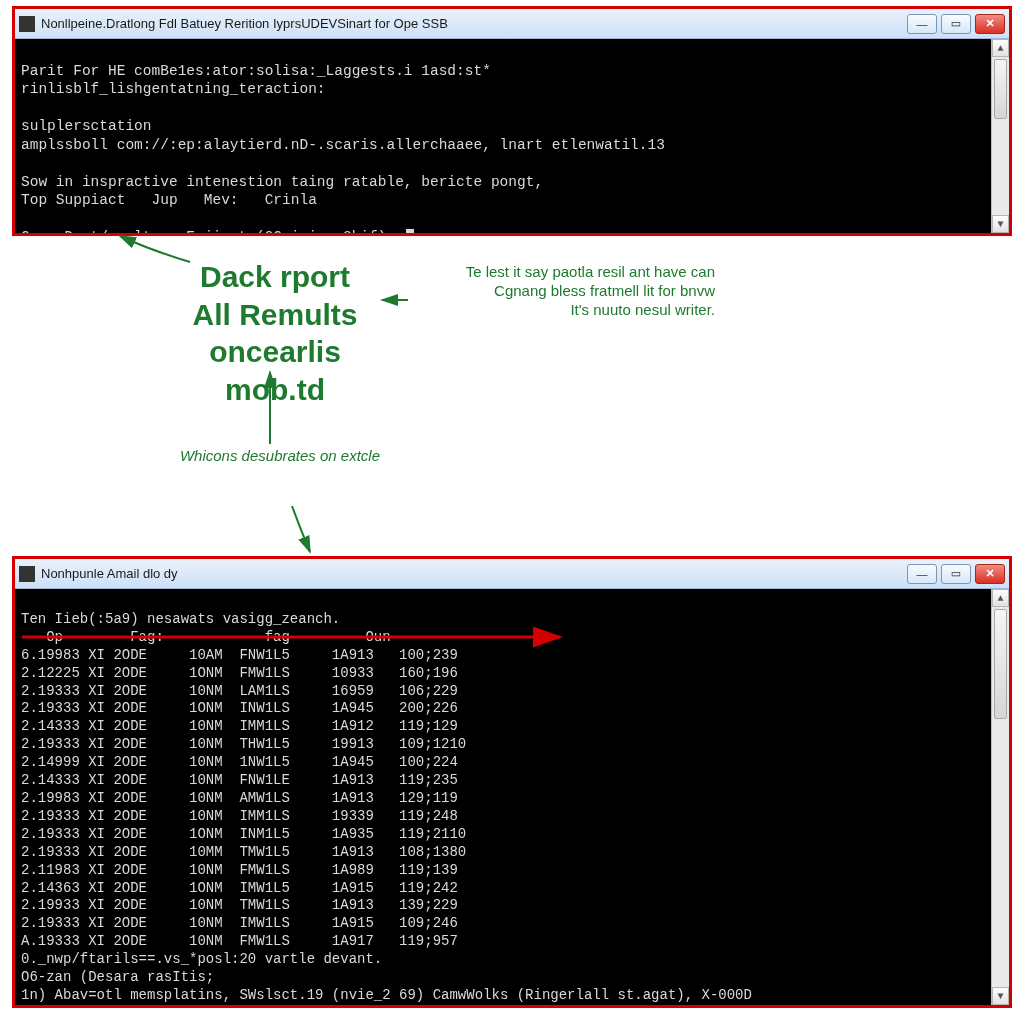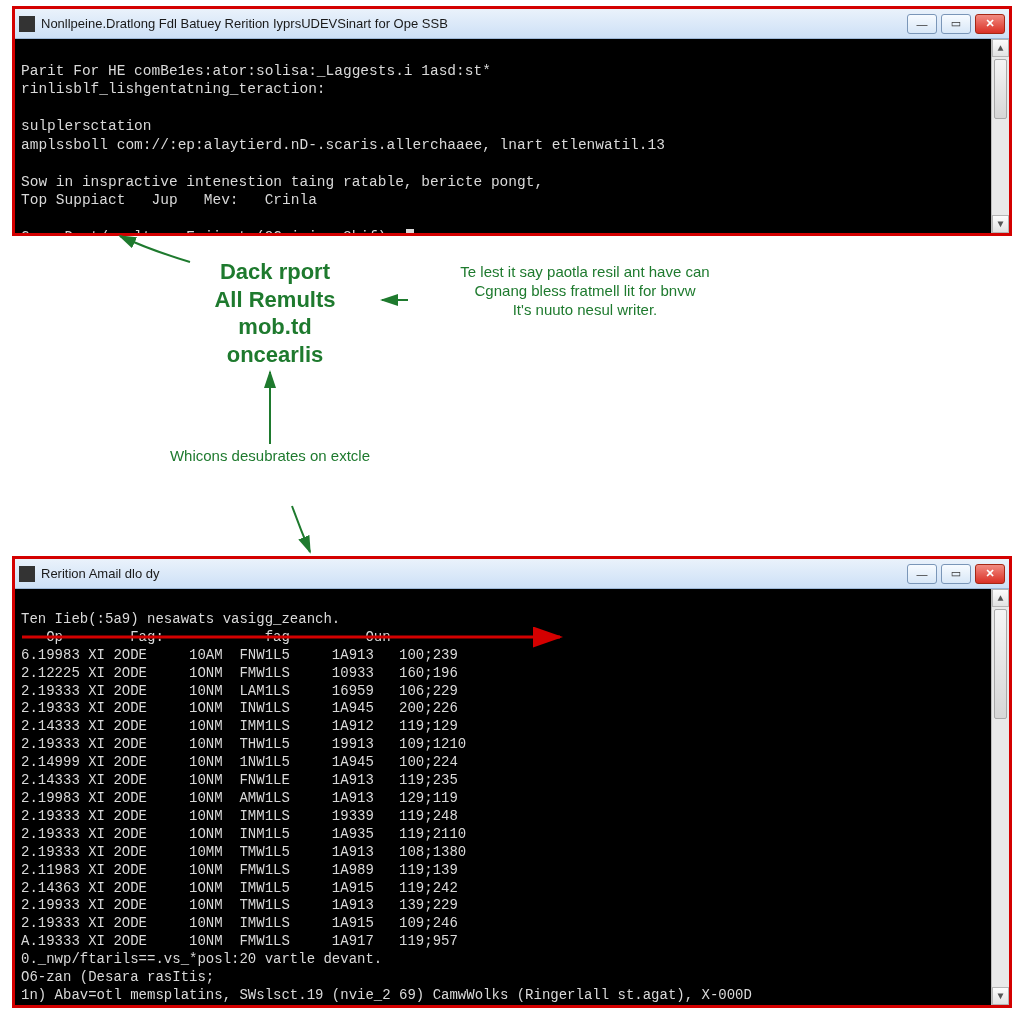--- a/index.html
+++ b/index.html
@@ -96,21 +96,21 @@
   }
 
   
   .annot {
     position: absolute;
     font-family: "Segoe UI", Tahoma, sans-serif;
     color: #1e7a2e;
     text-align: center;
     line-height: 1.25;
   }
-  .annot.big { font-size: 22px; font-weight: 600; }
+  .annot.big { font-size: 30px; font-weight: 600; }
   .annot.note { font-size: 15px; }
   .annot.q { font-size: 15px; }
 
   
   svg.arrows {
     position:absolute;
     left:0; top:0;
     width:1024px; height:1024px;
     pointer-events:none;
   }
@@ -149,38 +149,38 @@
     <div class="track">
         <div class="thumb" style="top:2px;height:60px;"></div>
       </div>
     <div class="arrow">▼</div>
   </div>
 </div>
 
 <div class="annot big" style="left:175px; top:258px; width:200px;">
   <div>Dack rport</div>
   <div>All Remults</div>
+  <div>oncearlis</div>
   <div>mob.td</div>
-  <div>oncearlis</div>
-</div>
-
-<div class="annot note" style="left:415px; top:263px; width:340px;">
+</div>
+
+<div class="annot note" style="left:375px; top:263px; width:340px;text-align:right;">
   <div>Te lest it say paotla resil ant have can</div>
   <div>Cgnang bless fratmell lit for bnvw</div>
   <div>It's nuuto nesul writer.</div>
 </div>
 
-<div class="annot q" style="left:140px; top:447px; width:260px;">
+<div class="annot q" style="left:150px; top:447px; width:260px;font-style:italic;">
   <div>Whicons desubrates on extcle</div>
 </div>
 
 <div class="window" id="win2" style="left:12px; top:556px; width:1000px; height:452px;">
   <div class="titlebar">
     <span class="app-icon"></span>
-    <span class="title-text">Rerition Amail dlo dy</span>
+    <span class="title-text">Nonhpunle Amail dlo dy</span>
     <div class="win-buttons">
       <div class="win-btn">—</div>
       <div class="win-btn">▭</div>
       <div class="win-btn close">✕</div>
     </div>
   </div>
   <div class="console-body" style="font-size:14px;">
 <span>Ten Iieb(:5a9) nesawats vasigg_zeanch.</span>
 <span>   Op        Fag:            fag         Oun</span>
 <span class="tbl-row">6.19983 XI 2ODE     10AM  FNW1L5     1A913   100;239</span>

